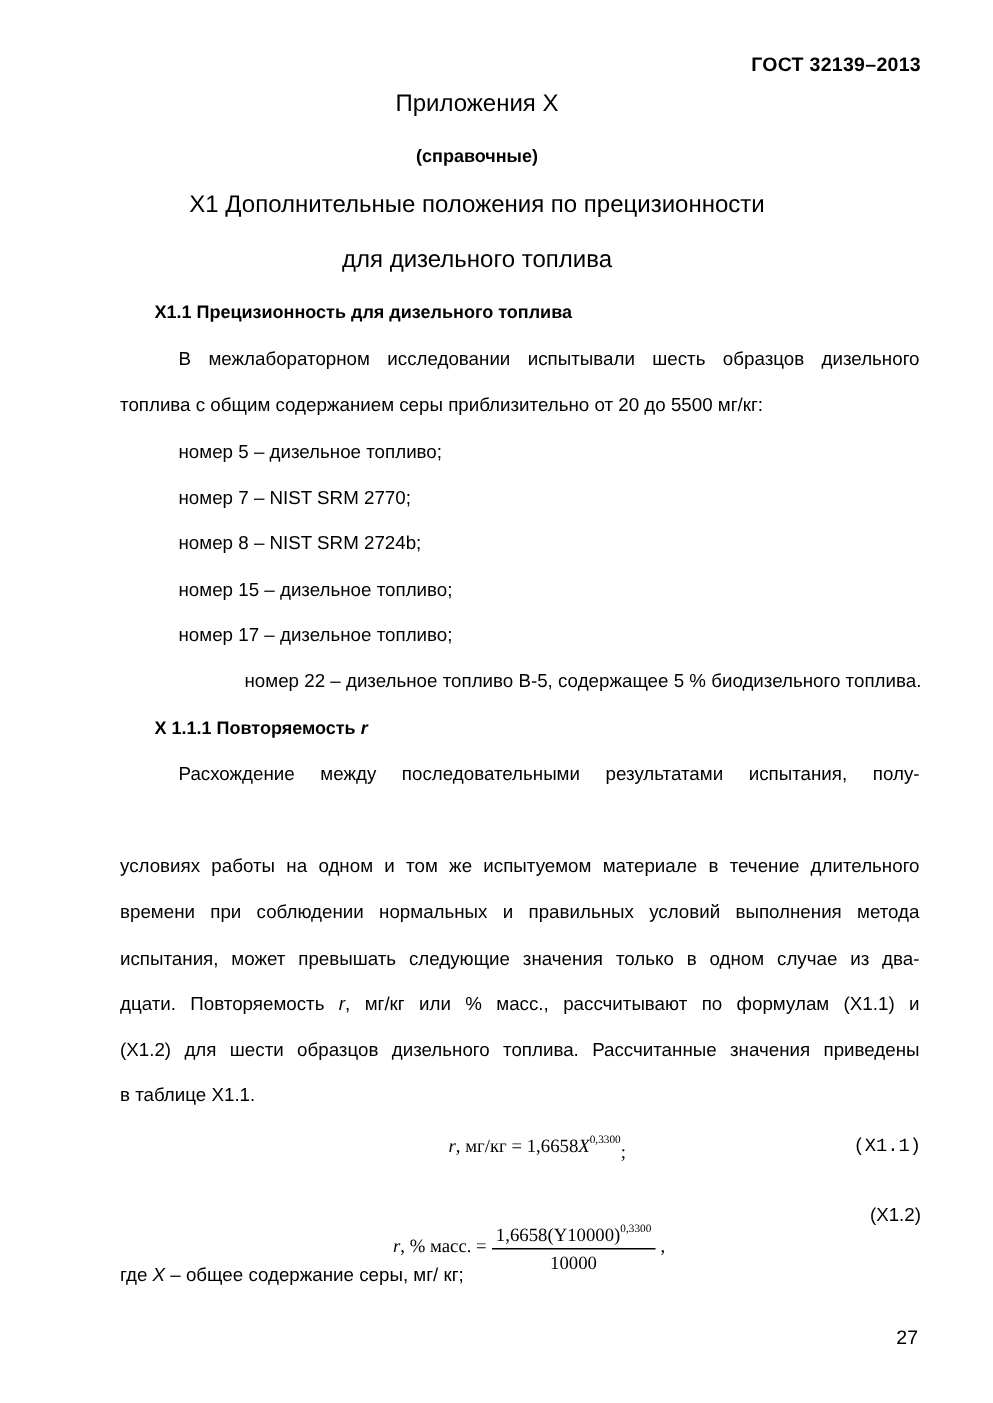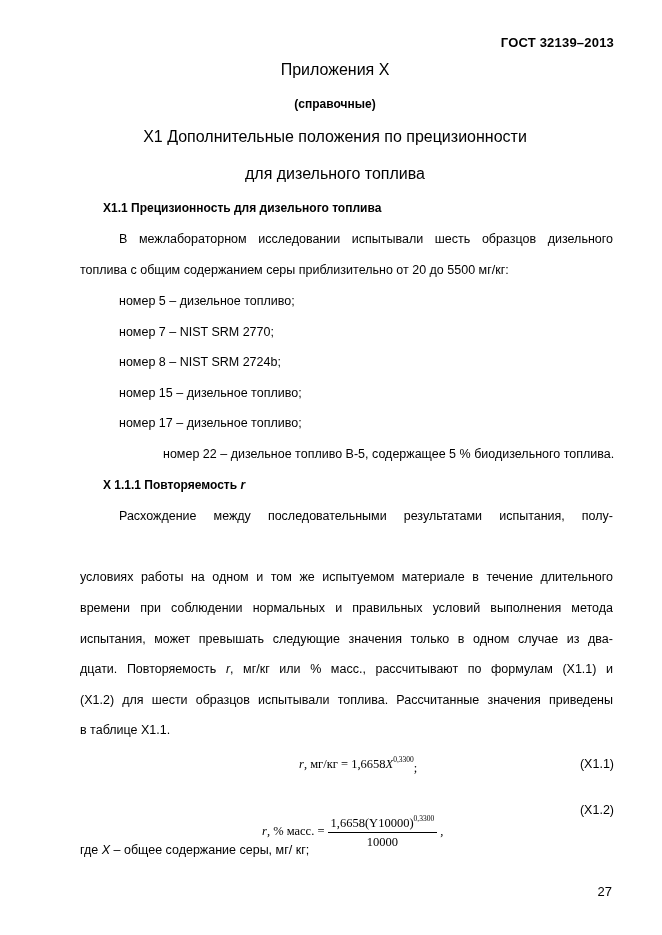--- a/index.html
+++ b/index.html
@@ -4,21 +4,21 @@
   <style>
     html, body { margin: 0; padding: 0; background: #ffffff; }
     body {
       width: 662px; height: 935px; position: relative; overflow: hidden;
       font-family: "Liberation Sans", "DejaVu Sans", sans-serif;
       color: #000000;
     }
     .page { position: absolute; left: 0; top: 0; width: 662px; height: 935px; background: #fff; }
     .abs { position: absolute; white-space: nowrap; }
     .doc-code { top: 35px; right: 48px; font-size: 13px; font-weight: bold; letter-spacing: 0.2px; }
-    .center { left: 17px; width: 636px; text-align: center; }
+    .center { left: 0; width: 636px; text-align: center; }
     .h-app { top: 61px; font-size: 16px; }
     .h-ref { top: 97px; font-size: 12px; font-weight: bold; }
     .h-main { top: 128px; font-size: 16px; }
     .h-main2 { top: 165px; font-size: 16px; }
     .sub-h { left: 103px; font-size: 12px; font-weight: bold; }
     .p-line { font-size: 12.5px; }
     .just { left: 80px; width: 533px; text-align: justify; text-align-last: justify; }
     .ind { left: 119px; }
     .left { left: 80px; }
     .formula { font-family: "Liberation Serif", "DejaVu Serif", serif; font-size: 12.5px; }
@@ -54,27 +54,27 @@
   <div class="abs p-line ind" style="top:416px;">номер 17 – дизельное топливо;</div>
   <div class="abs p-line ind" style="top:447px;margin-left:44px;">номер 22 – дизельное топливо В-5, содержащее 5 % биодизельного топлива.</div>
 
   <div class="abs sub-h" style="top:478px;"><span>Х 1.1.1 Повторяемость </span><i>r</i></div>
 
   <div class="abs p-line just" style="top:509px; padding-left:39px; width:494px;">Расхождение между последовательными результатами испытания, полу-</div>
   <div class="abs p-line just" style="top:570px;">условиях работы на одном и том же испытуемом материале в течение длительного</div>
   <div class="abs p-line just" style="top:601px;">времени при соблюдении нормальных и правильных условий выполнения метода</div>
   <div class="abs p-line just" style="top:632px;">испытания, может превышать следующие значения только в одном случае из два-</div>
   <div class="abs p-line just" style="top:662px;"><span>дцати. Повторяемость </span><i>r</i><span>, мг/кг или % масс., рассчитывают по формулам (Х1.1) и</span></div>
-  <div class="abs p-line just" style="top:693px;">(Х1.2) для шести образцов испытывали топлива. Рассчитанные значения приведены</div>
+  <div class="abs p-line just" style="top:693px;">(Х1.2) для шести образцов дизельного топлива. Рассчитанные значения приведены</div>
   <div class="abs p-line left" style="top:723px;">в таблице Х1.1.</div>
 
   <div class="abs formula" style="top:755px; left:299px;">
     <i class="var">r</i><span>, мг/кг = 1,6658</span><i class="var">X</i><sup>0,3300</sup><span style="position:relative; top:4px;">;</span>
   </div>
-  <div class="abs eq-num" style="top:757px;">(Х1.1)</div>
+  <div class="abs eq-num" style="top:757px;font-family:Liberation Mono, monospace;">(Х1.1)</div>
 
   <div class="abs formula" style="top:814px; left:262px;">
     <i class="var">r</i><span>, % масс. =</span>
     <span class="frac">
       <span class="num"><span>1,6658(Y10000)</span><sup>0,3300</sup></span>
       <span class="den">10000</span>
     </span>
     <span>,</span>
   </div>
   <div class="abs eq-num" style="top:803px;">(Х1.2)</div>

